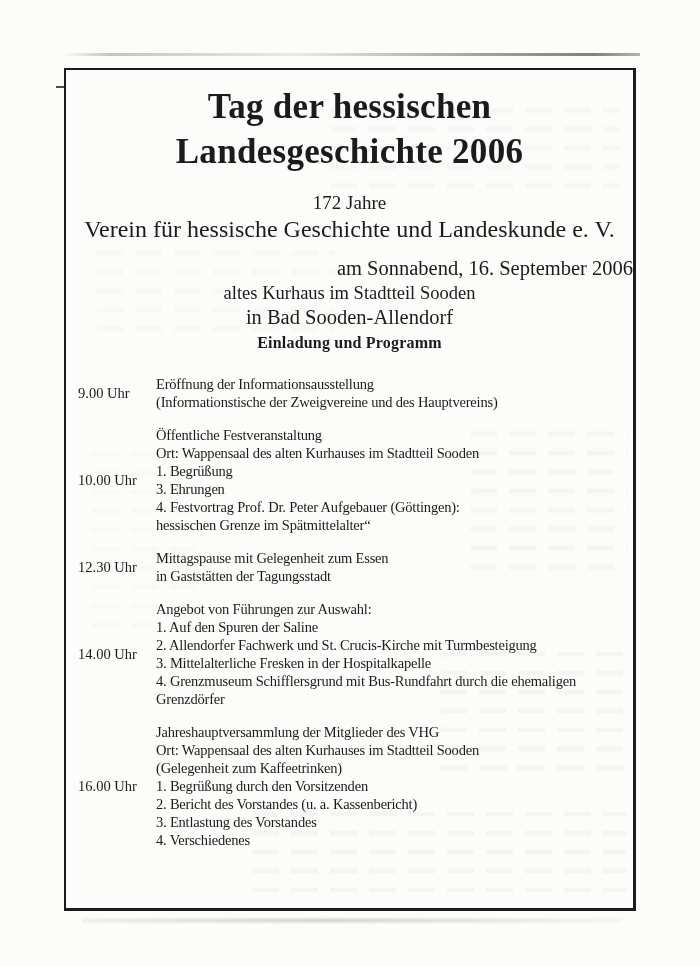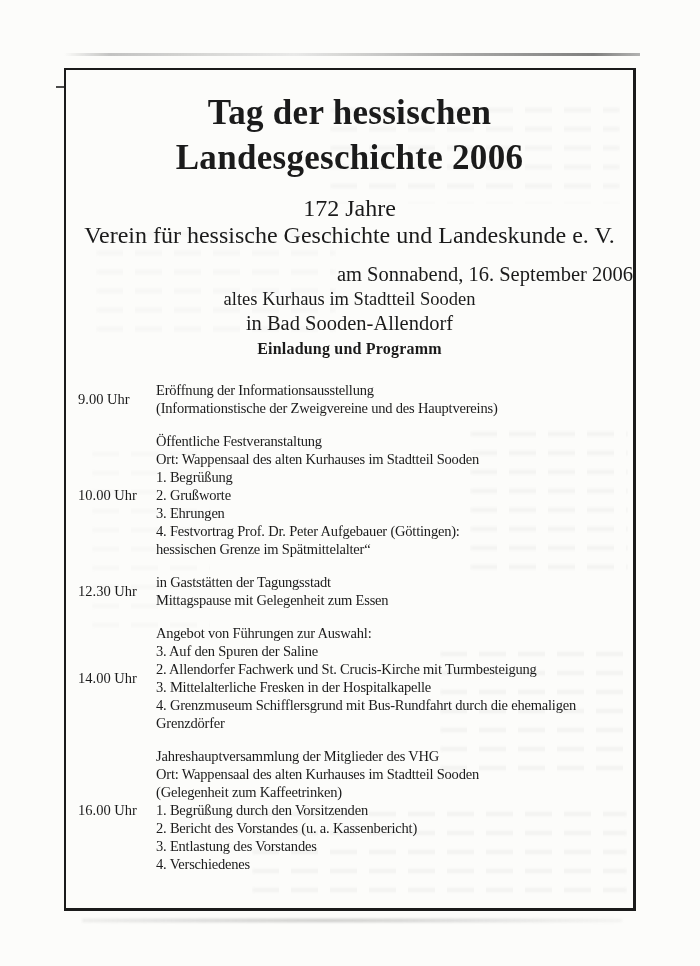--- a/index.html
+++ b/index.html
@@ -18,26 +18,26 @@
   .frame{
     position:absolute;left:64px;top:68px;width:572px;height:843px;
     box-sizing:border-box;
     border:2px solid var(--ink,#1b1b1b);
     border-right-width:3px;
     border-bottom-width:3px;
     color:var(--ink,#1b1b1b);
   }
   
   .title{
-    margin:0;padding-top:20px;
+    margin:0;padding-top:14px;
     text-align:center;
     font-size:35px;line-height:45px;font-weight:bold;
     letter-spacing:.3px;
   }
-  .anniv{ text-align:center;font-size:24px;line-height:25px;margin-top:16px; }
+  .anniv{ text-align:center;font-size:19px;line-height:25px;margin-top:16px; }
   .org{   text-align:center;font-size:24px;line-height:28px; }
   .date{  text-align:right;font-size:20.5px;line-height:26px;margin-top:12px; }
   .venue1{text-align:center;font-size:18.5px;line-height:24px; }
   .venue2{text-align:center;font-size:20.5px;line-height:25px; }
   .heading{
     text-align:center;font-size:16px;line-height:21px;font-weight:bold;
     margin-top:2px;letter-spacing:.2px;
   }
   
   .schedule{ margin-top:22px; }
@@ -131,38 +131,37 @@
             <div class="sline">Eröffnung der Informationsausstellung</div>
             <div class="sline">(Informationstische der Zweigvereine und des Hauptvereins)</div>
           </div>
         </div>
         <div class="srow">
           <div class="stime">10.00 Uhr</div>
           <div class="sdesc">
             <div class="sline">Öffentliche Festveranstaltung</div>
             <div class="sline">Ort: Wappensaal des alten Kurhauses im Stadtteil Sooden</div>
             <div class="sline">1. Begrüßung</div>
-            <div class="sline">2. Grußworte</div>
             <div class="sline">3. Ehrungen</div>
             <div class="sline">4. Festvortrag Prof. Dr. Peter Aufgebauer (Göttingen):</div>
             <div class="sline">hessischen Grenze im Spätmittelalter“</div>
           </div>
         </div>
         <div class="srow">
           <div class="stime">12.30 Uhr</div>
           <div class="sdesc">
+            <div class="sline">Mittagspause mit Gelegenheit zum Essen</div>
             <div class="sline">in Gaststätten der Tagungsstadt</div>
-            <div class="sline">Mittagspause mit Gelegenheit zum Essen</div>
           </div>
         </div>
         <div class="srow">
           <div class="stime">14.00 Uhr</div>
           <div class="sdesc">
             <div class="sline">Angebot von Führungen zur Auswahl:</div>
-            <div class="sline">3. Auf den Spuren der Saline</div>
+            <div class="sline">1. Auf den Spuren der Saline</div>
             <div class="sline">2. Allendorfer Fachwerk und St. Crucis-Kirche mit Turmbesteigung</div>
             <div class="sline">3. Mittelalterliche Fresken in der Hospitalkapelle</div>
             <div class="sline">4. Grenzmuseum Schifflersgrund mit Bus-Rundfahrt durch die ehemaligen</div>
             <div class="sline">Grenzdörfer</div>
           </div>
         </div>
         <div class="srow">
           <div class="stime">16.00 Uhr</div>
           <div class="sdesc">
             <div class="sline">Jahreshauptversammlung der Mitglieder des VHG</div>

